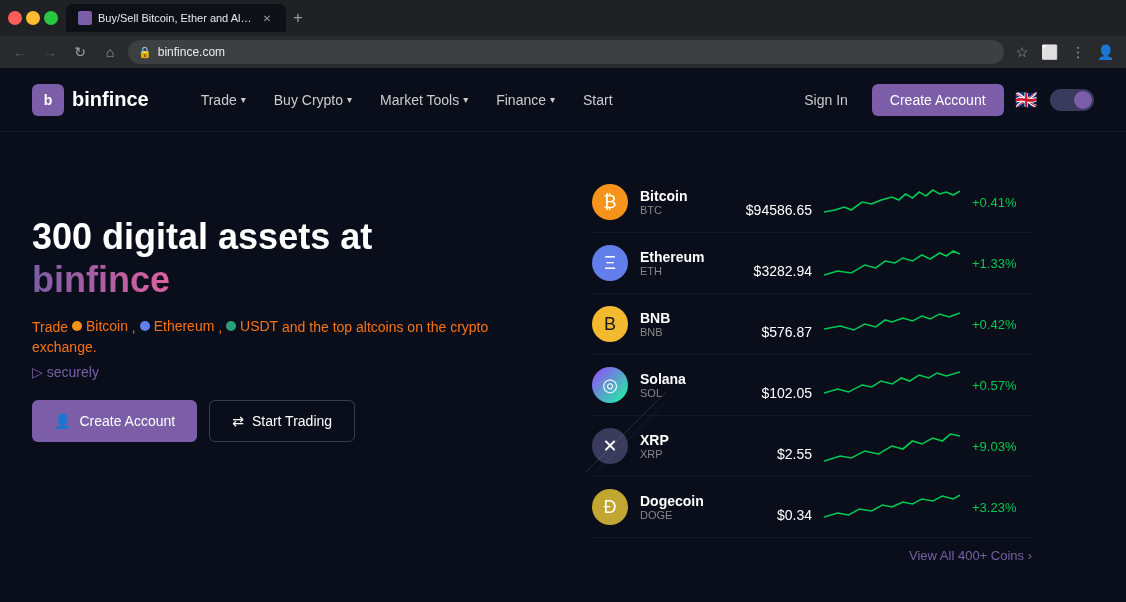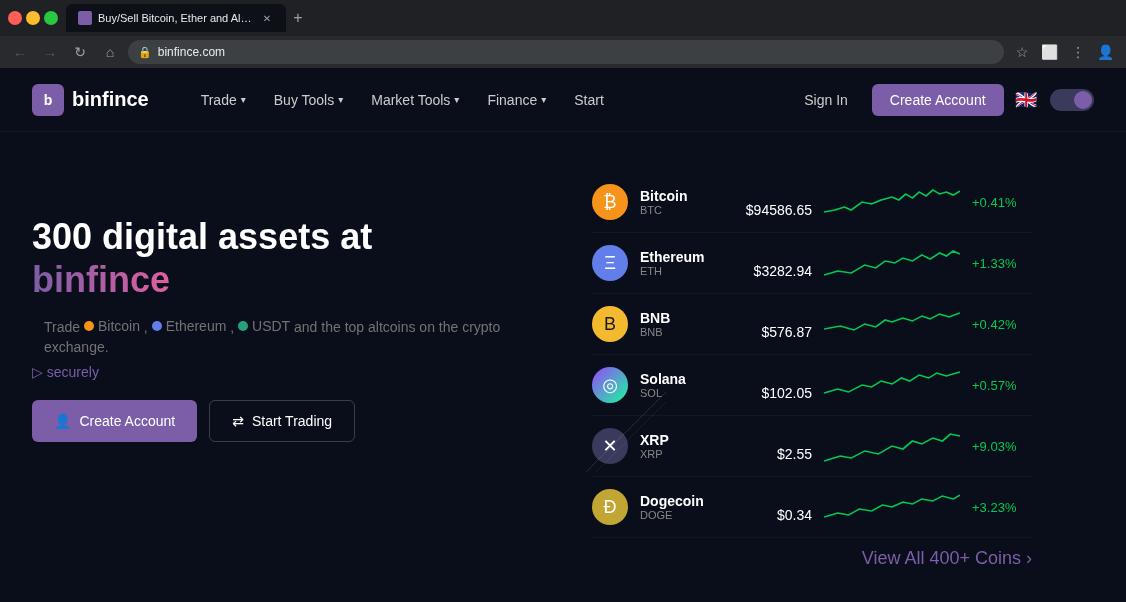--- a/index.html
+++ b/index.html
@@ -235,22 +235,22 @@
       font-size: 36px;
       font-weight: 700;
       background: linear-gradient(90deg, #7b5ea7, #e05fa0);
       -webkit-background-clip: text;
       -webkit-text-fill-color: transparent;
       background-clip: text;
       display: inline-block;
     }
     .hero-subtitle {
       font-size: 14px;
-      color: #737373;
-      margin: 14px 12px 6px;
+      color: #f97316;
+      margin: 14px 0 6px;
       line-height: 1.5;
     }
     .coin-dot {
       width: 10px; height: 10px;
       border-radius: 50%;
       display: inline-block;
       margin-right: 2px;
     }
     .securely-link {
       color: #7b5ea7;
@@ -312,21 +312,21 @@
     .coin-info { flex: 0 0 70px; }
     .coin-name { font-size: 14px; font-weight: 600; color: #fff; }
     .coin-symbol { font-size: 11px; color: #888; }
     .coin-price { flex: 0 0 90px; font-size: 14px; font-weight: 500; color: #fff; text-align: right; margin-top: 16px; }
     .coin-chart { flex: 1; height: 40px; display: flex; align-items: center; }
     .coin-change { flex: 0 0 60px; font-size: 13px; font-weight: 500; color: #00c853; }
 
     .view-all-link {
       text-align: right;
       padding-top: 10px;
-      font-size: 18px;
+      font-size: 13px;
       color: #7b5ea7;
       cursor: pointer;
     }
 
     
     .diagonal-deco {
       position: absolute;
       right: 460px;
       top: 260px;
       width: 80px;
@@ -383,21 +383,21 @@
     <div class="logo">
       <div class="logo-icon">b</div>
       <span class="logo-text">binfince</span>
     </div>
     <div class="nav-links">
       <div class="nav-link">
         <span>Trade</span>
         <span class="chevron">▾</span>
       </div>
       <div class="nav-link">
-        <span>Buy Tools</span>
+        <span>Buy Crypto</span>
         <span class="chevron">▾</span>
       </div>
       <div class="nav-link">
         <span>Market Tools</span>
         <span class="chevron">▾</span>
       </div>
       <div class="nav-link">
         <span>Finance</span>
         <span class="chevron">▾</span>
       </div>

